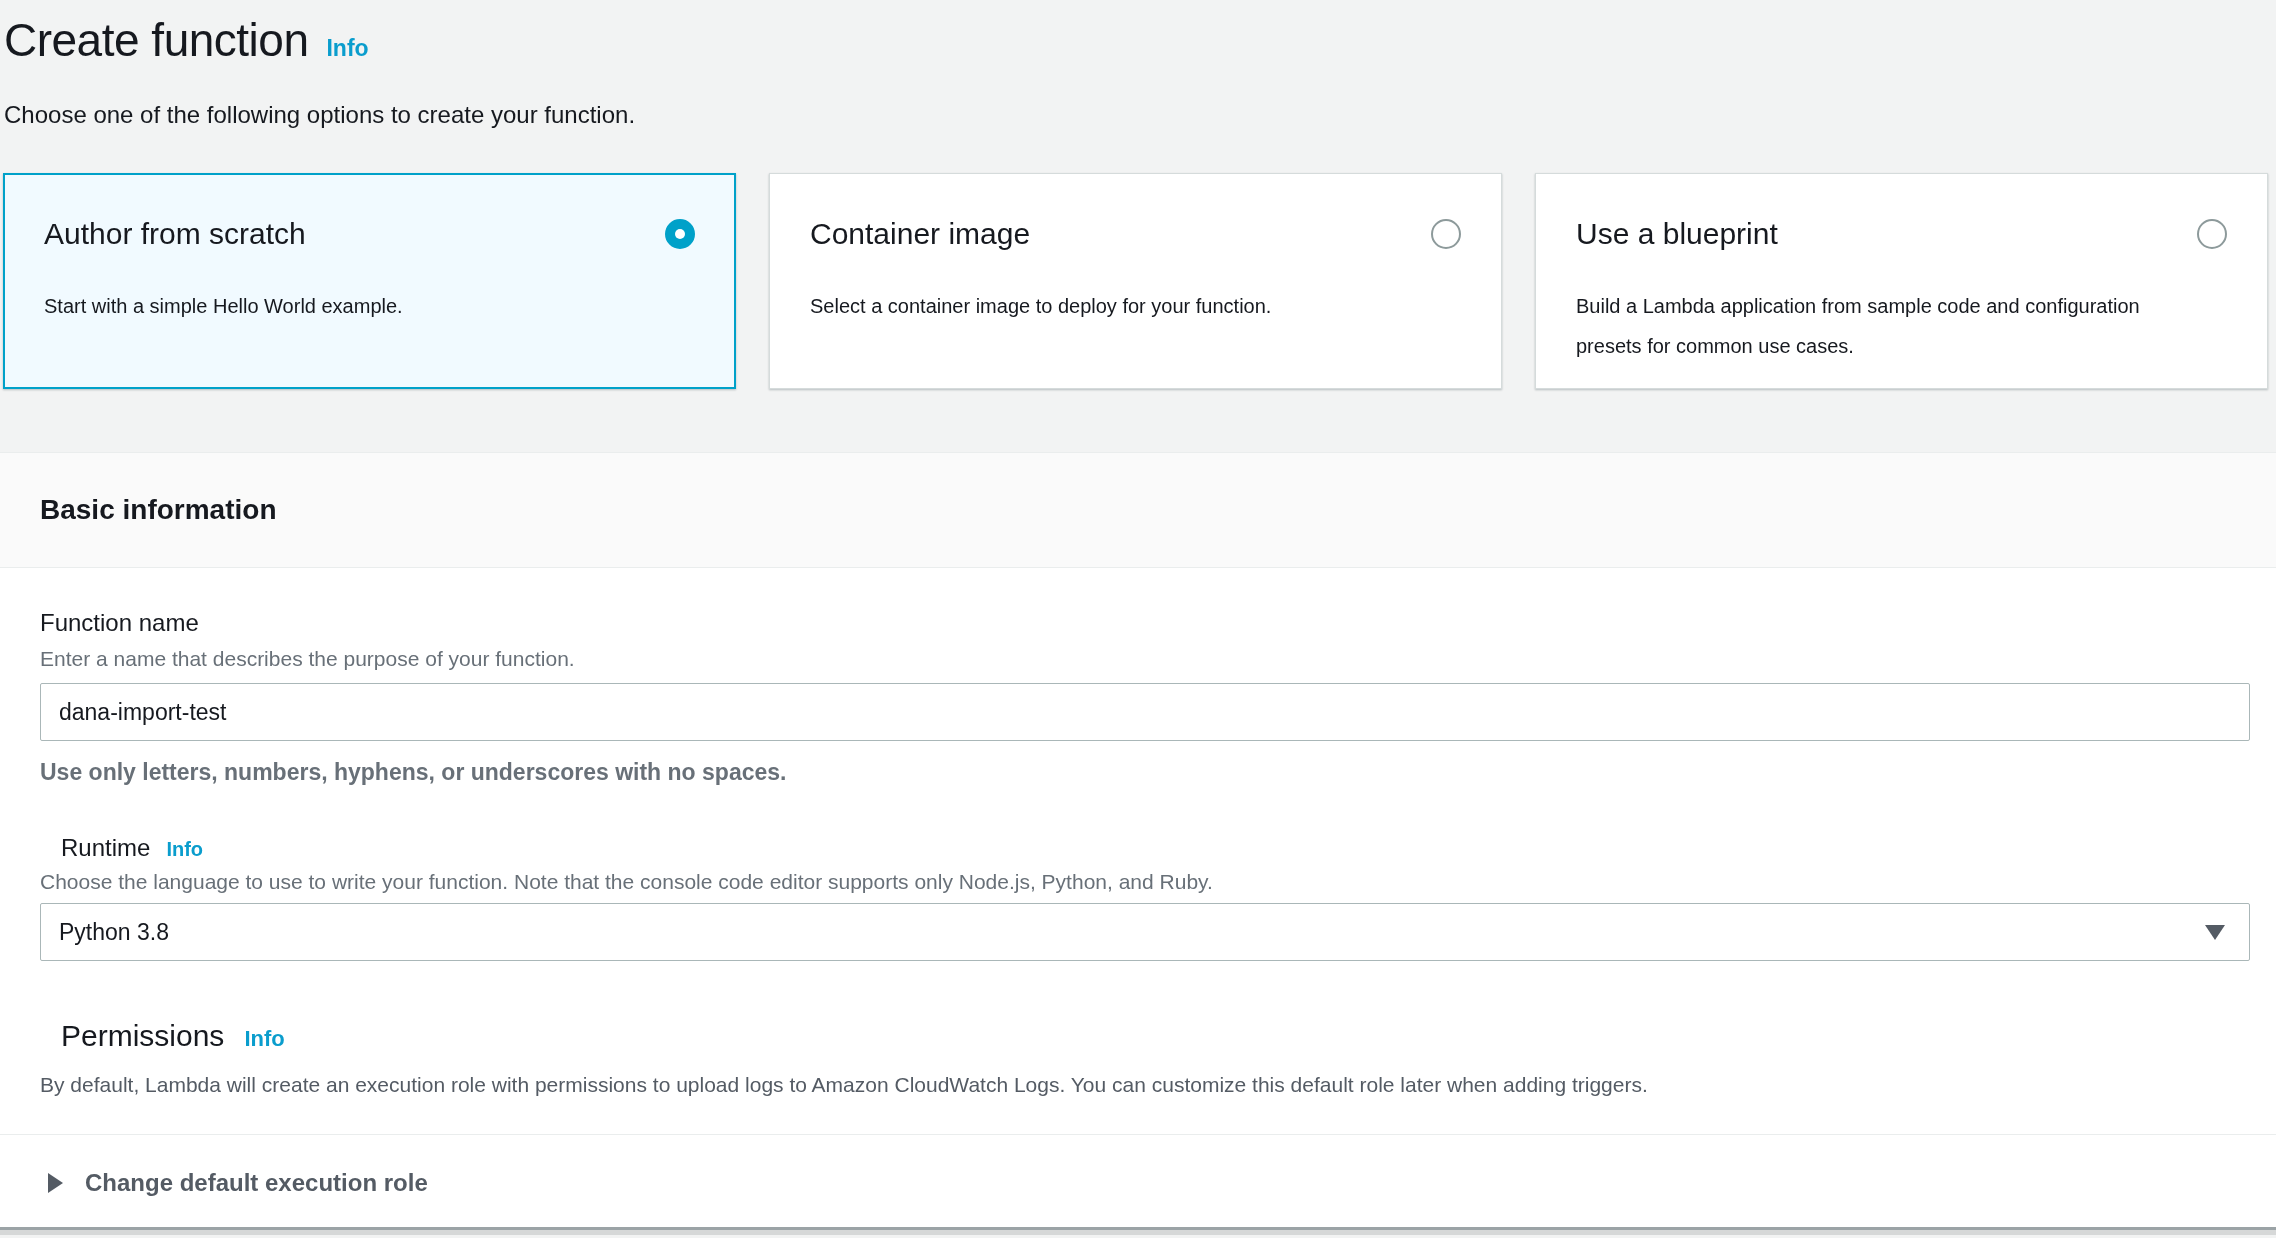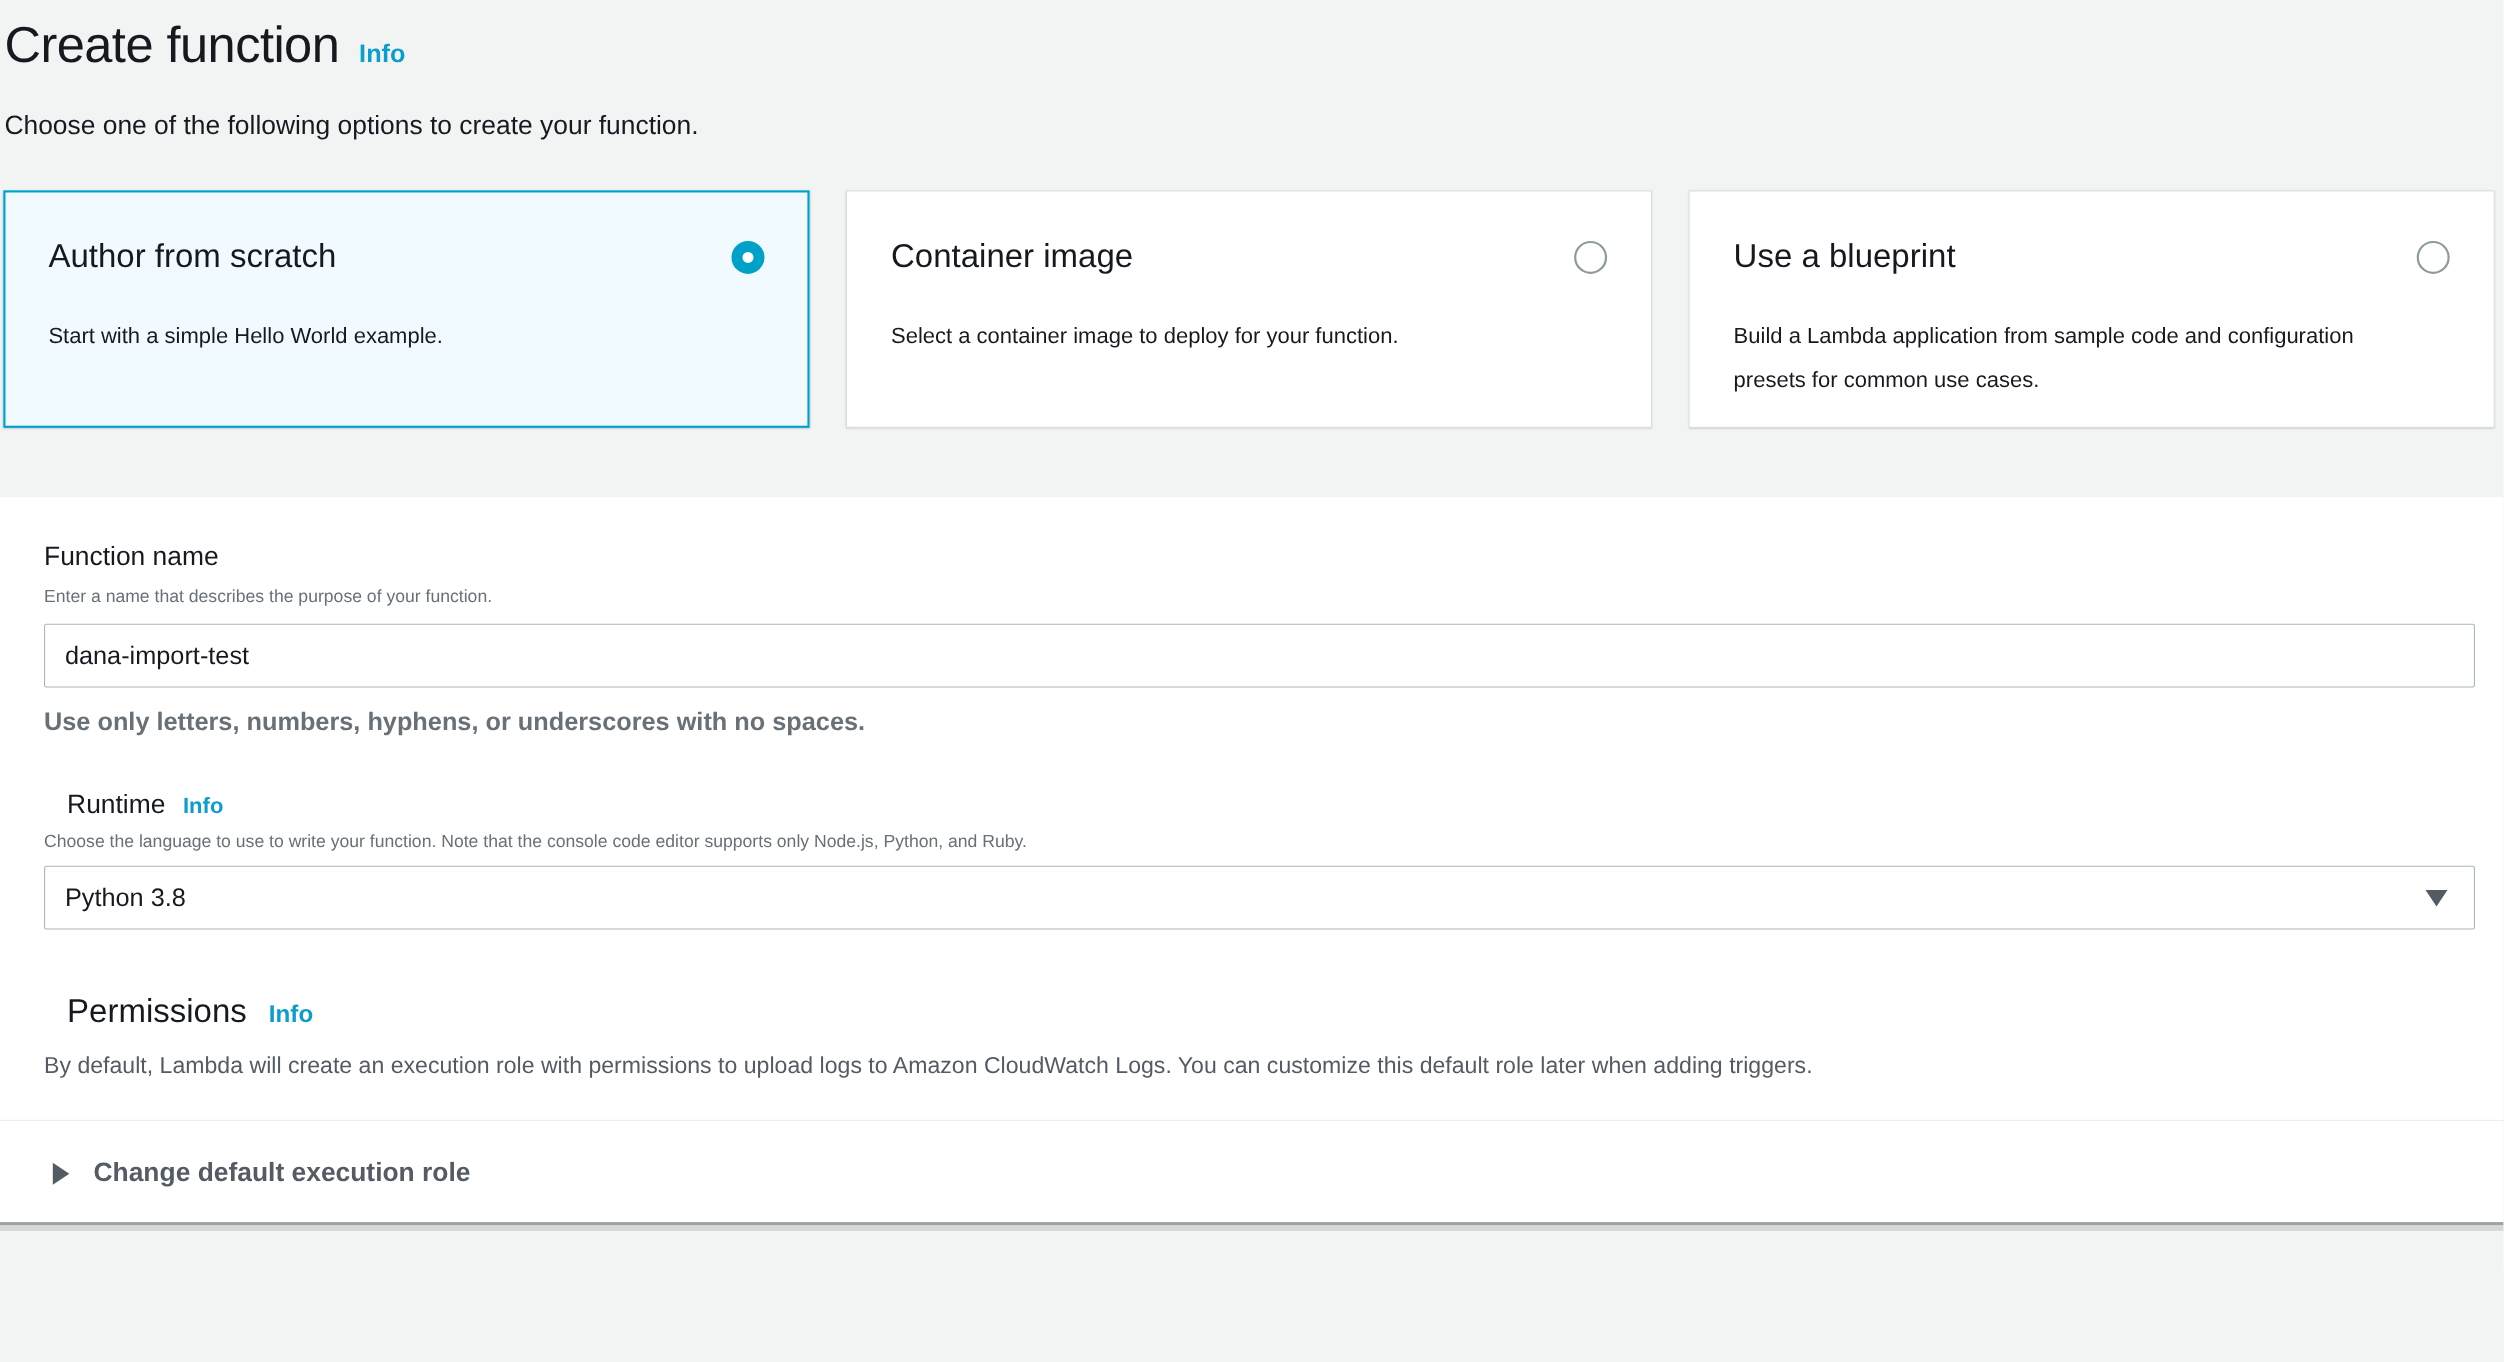--- a/index.html
+++ b/index.html
@@ -121,21 +121,21 @@
   .field-label {
     font-size: 24px;
     line-height: 30px;
     font-weight: 400;
     color: #16191f;
   }
   .label-row { display: flex; align-items: baseline; margin-left: 21px; }
   .label-row .info-link { font-size: 20px; margin-left: 16px; }
   .field-desc {
     margin-top: 8px;
-    font-size: 16px;
+    font-size: 21px;
     line-height: 26px;
     color: #687078;
   }
   .text-input {
     display: block;
     margin-top: 11px;
     width: 100%;
     height: 58px;
     border: 1px solid #aab7b8;
     border-radius: 2px;
@@ -252,20 +252,23 @@
     <div class="card-title-row">
       <div class="card-title">Use a blueprint</div>
       <div class="radio"></div>
     </div>
     <div class="card-desc">Build a Lambda application from sample code and configuration presets for common use cases.</div>
   </div>
 
 </div>
 
 <div class="form-container">
+  <div class="container-header">
+    <h2>Basic information</h2>
+  </div>
 
   <div class="container-body">
 
     <div class="field">
       <div class="field-label">Function name</div>
       <div class="field-desc">Enter a name that describes the purpose of your function.</div>
       <input class="text-input" type="text" value="dana-import-test" style="">
       <div class="field-constraint">Use only letters, numbers, hyphens, or underscores with no spaces.</div>
     </div>
 

